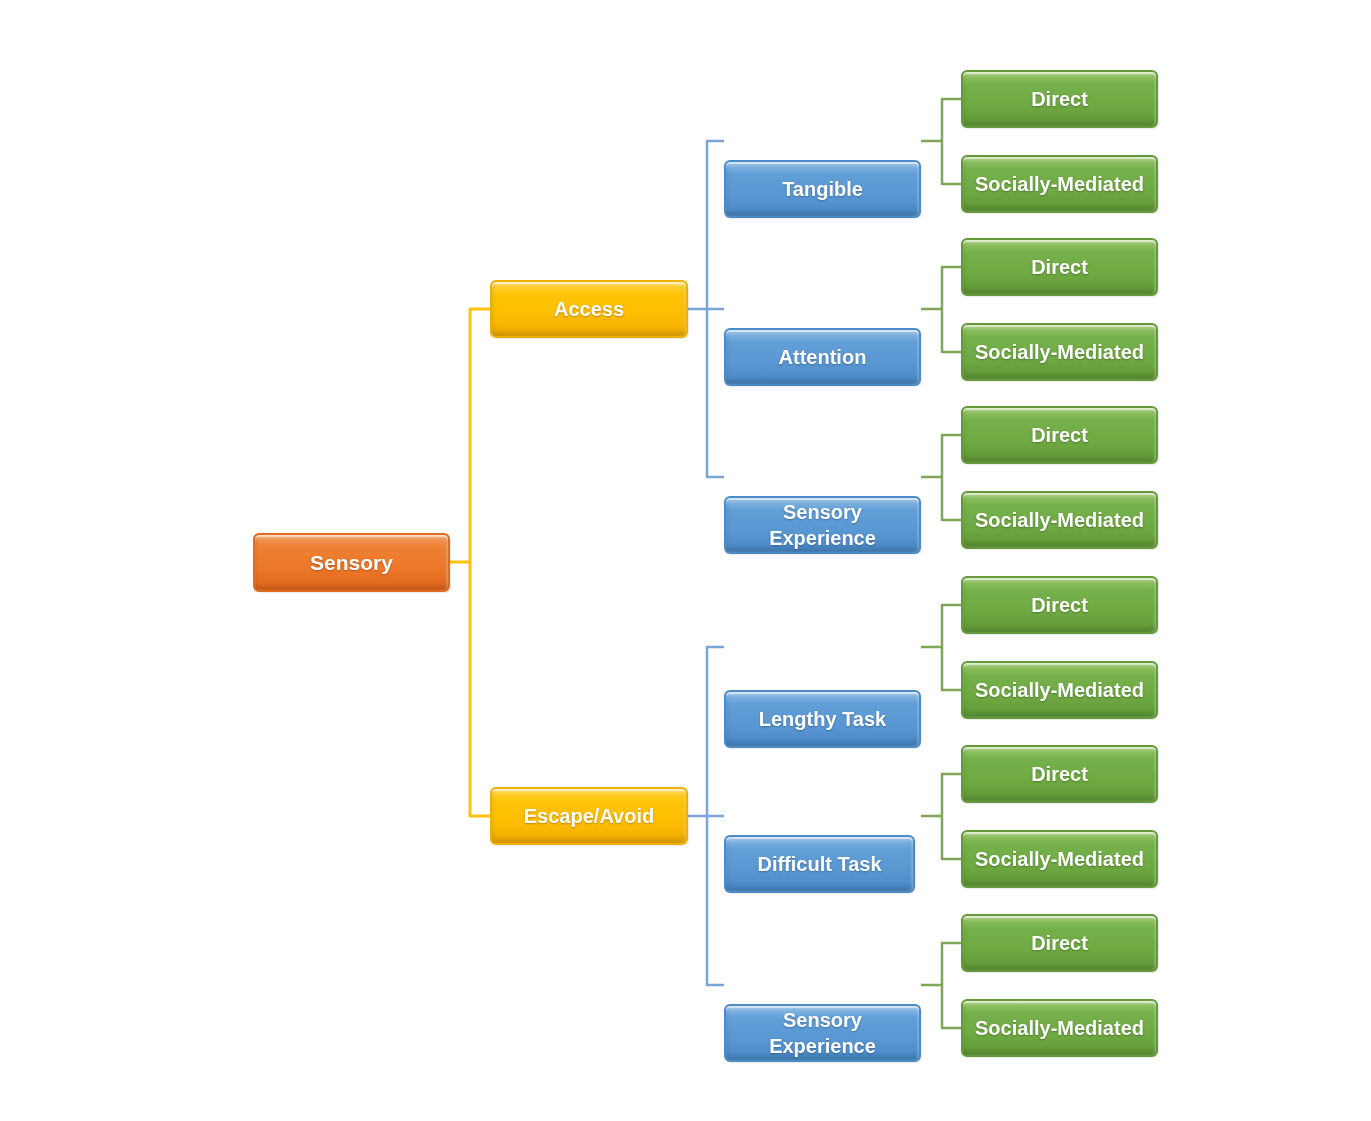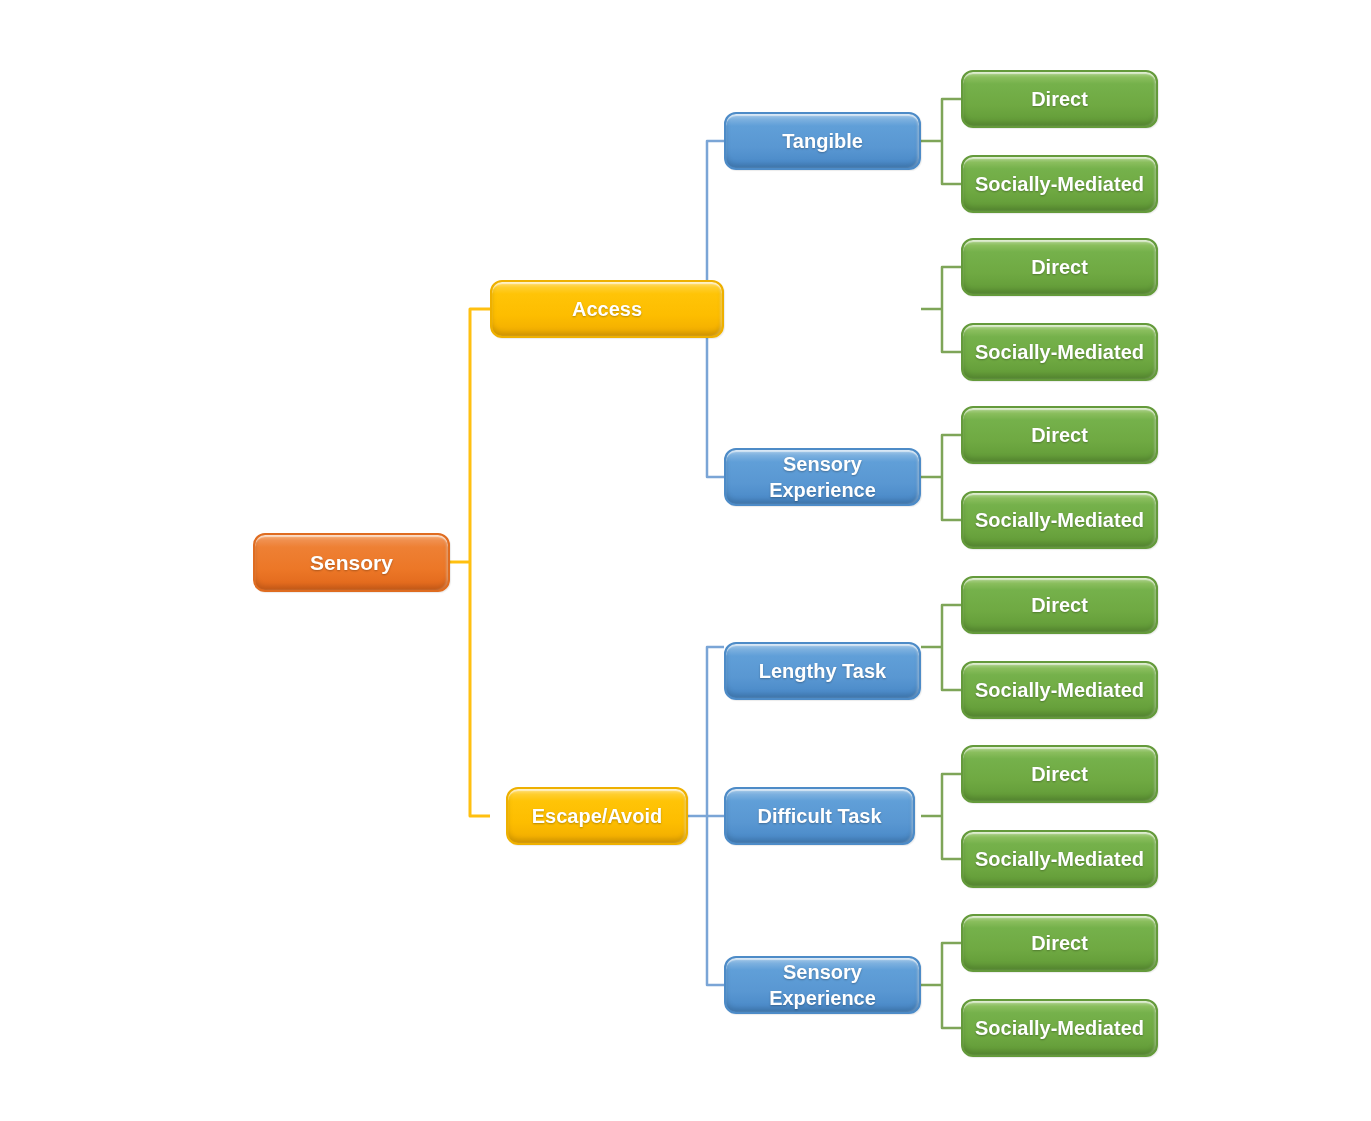--- a/index.html
+++ b/index.html
@@ -13,41 +13,42 @@
   svg.connectors{position:absolute;left:0;top:0;width:1371px;height:1121px;}
   .node{
     position:absolute;
     box-sizing:border-box;
     display:flex;align-items:center;justify-content:center;
     text-align:center;
     color:#ffffff;
     font-weight:bold;
     font-size:20px;
     line-height:1.3;
-    border-radius:12px;
+    border-radius:6px;
     text-shadow:0 1px 2px rgba(0,0,0,0.28);
     box-shadow:
       inset 0 2px 1px rgba(255,255,255,0.55),
       inset 0 -4px 5px rgba(0,0,0,0.14),
       inset -2px 0 2px rgba(255,255,255,0.25),
       1px 1px 1px rgba(0,0,0,0.08);
   }
   .lvl1{
     background:linear-gradient(180deg,#f7b17c 0%,#f08f4e 10%,#ee8034 22%,#ec7727 62%,#e0661a 100%);
     border:2px solid #df6c20;
     font-size:21px;
   }
   .lvl2{
     background:linear-gradient(180deg,#ffe083 0%,#ffce2d 10%,#ffc407 22%,#fdbd00 62%,#f0ab00 100%);
     border:2px solid #eeb000;
   }
   .lvl3{
     background:linear-gradient(180deg,#a9cbe9 0%,#7cb0df 10%,#609fd8 22%,#5997d2 62%,#4787c6 100%);
     border:2px solid #4d8bc7;
     padding:0 6px;
+    margin-top:48px;
   }
   .lvl4{
     background:linear-gradient(180deg,#b5d697 0%,#8abe5d 10%,#75b14b 22%,#6fa942 62%,#609936 100%);
     border:2px solid #649a3b;
     padding:0 2px;
   }
 </style>
 </head>
 <body>
 
@@ -70,24 +71,25 @@
       <path d="M921 309 H942 M961 267 H942 V352 H961"></path>
       <path d="M921 477 H942 M961 435 H942 V520 H961"></path>
       <path d="M921 647 H942 M961 605 H942 V690 H961"></path>
       <path d="M921 816 H942 M961 774 H942 V859 H961"></path>
       <path d="M921 985 H942 M961 943 H942 V1028 H961"></path>
     </g>
   </svg>
 
   <div class="node lvl1" style="left:253px;top:533px;width:197px;height:59px">Sensory</div>
 
-  <div class="node lvl2" style="left:490px;top:280px;width:234px;height:58px">Access</div>
-  <div class="node lvl2" style="left:506px;top:787px;width:182px;height:58px">Escape/Avoid</div>
+  <div class="node lvl2" style="left:490px;top:280px;width:198px;height:58px">Access</div>
+  <div class="node lvl2" style="left:490px;top:787px;width:198px;height:58px">Escape/Avoid</div>
 
   <div class="node lvl3" style="left:724px;top:112px;width:197px;height:58px">Tangible</div>
+  <div class="node lvl3" style="left:724px;top:280px;width:197px;height:58px">Attention</div>
   <div class="node lvl3" style="left:724px;top:448px;width:197px;height:58px">Sensory Experience</div>
 
   <div class="node lvl3" style="left:724px;top:642px;width:197px;height:58px">Lengthy Task</div>
   <div class="node lvl3" style="left:724px;top:787px;width:191px;height:58px">Difficult Task</div>
   <div class="node lvl3" style="left:724px;top:956px;width:197px;height:58px">Sensory Experience</div>
 
   <div class="node lvl4" style="left:961px;top:70px;width:197px;height:58px">Direct</div>
   <div class="node lvl4" style="left:961px;top:155px;width:197px;height:58px">Socially-Mediated</div>
 
   <div class="node lvl4" style="left:961px;top:238px;width:197px;height:58px">Direct</div>

